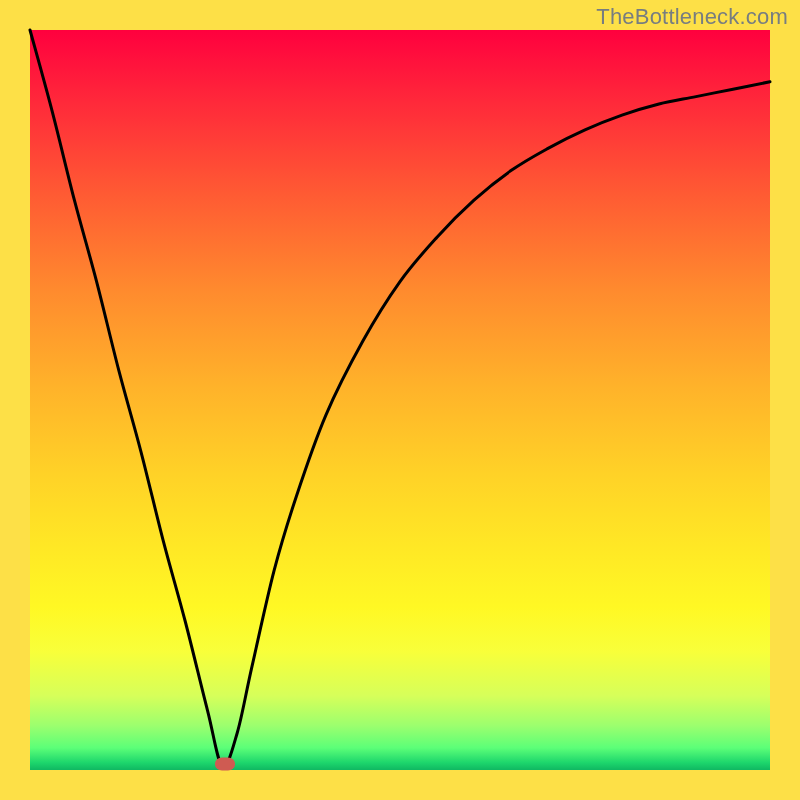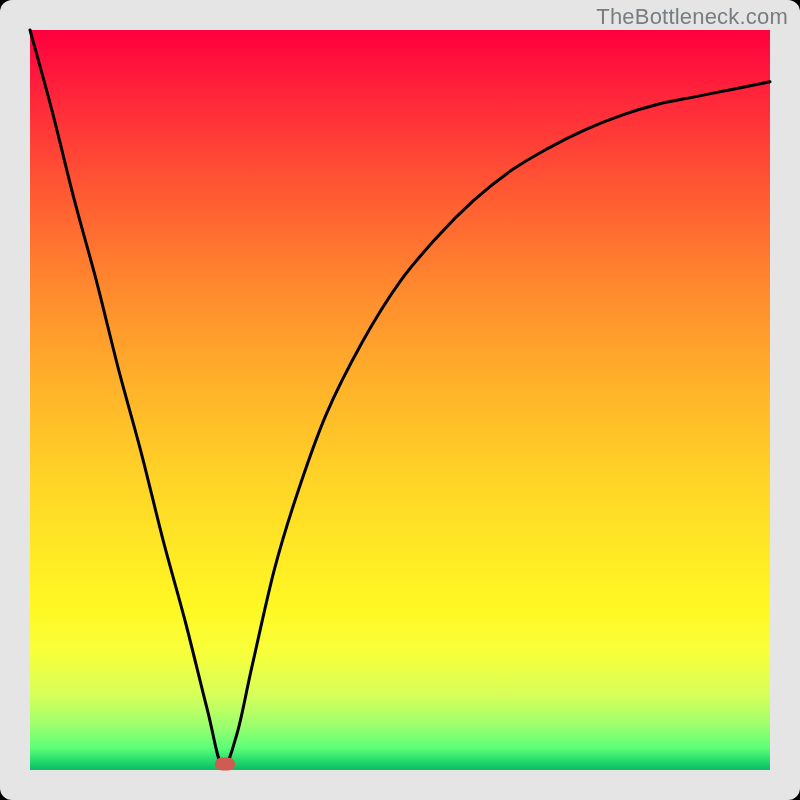--- a/index.html
+++ b/index.html
@@ -10,22 +10,21 @@
     overflow: hidden;
     background: #000;
     font-family: Arial, Helvetica, sans-serif;
   }
   .frame {
     position: absolute;
     top: 0;
     left: 0;
     width: 800px;
     height: 800px;
-    background: #e5e5e5;
-    border-radius: 12px;
+    background: #fde047;
   }
   .plot {
     position: absolute;
     top: 30px;
     left: 30px;
     width: 740px;
     height: 740px;
     background: linear-gradient(to bottom,
       #ff003e 0%,
       #ff2a3a 10%,

